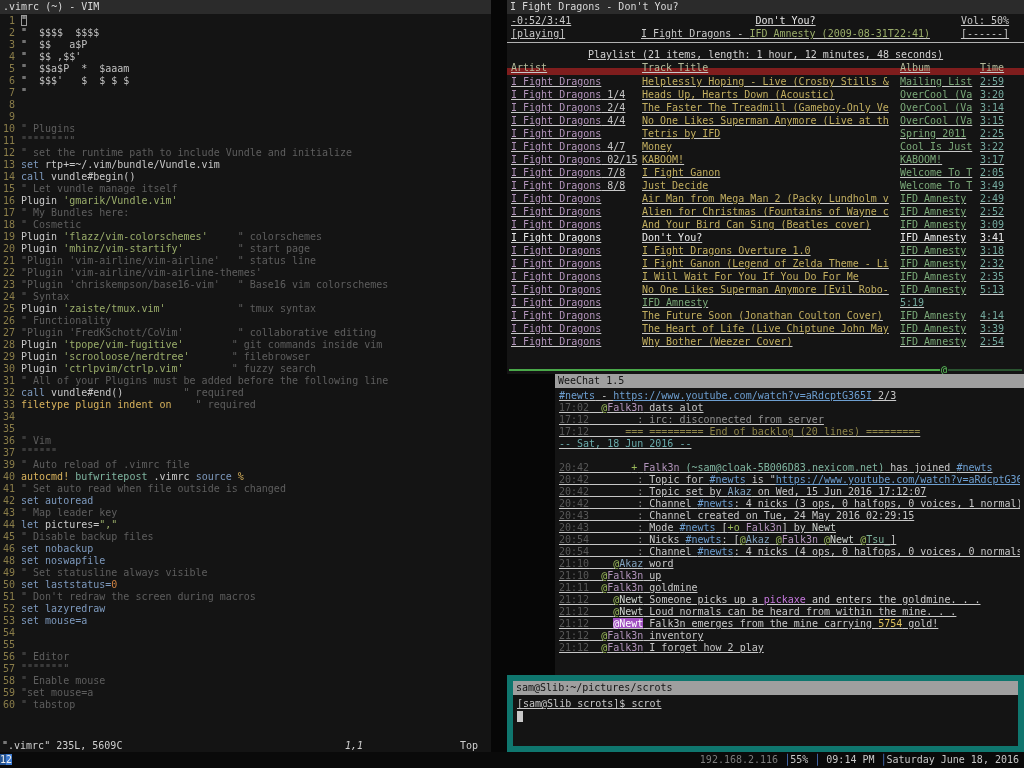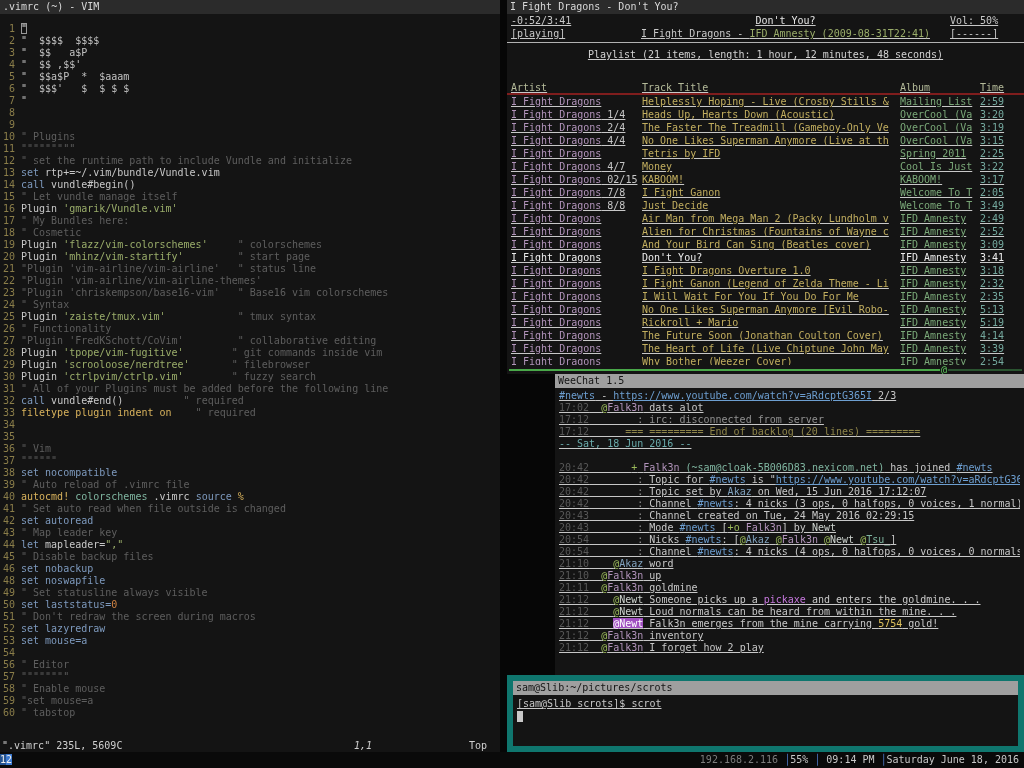--- a/index.html
+++ b/index.html
@@ -1,20 +1,20 @@
 <!DOCTYPE html>
 <html><head>
 <meta charset="utf-8">
 <style>
 *{margin:0;padding:0;box-sizing:border-box;}
 html,body{width:1024px;height:768px;background:#000;overflow:hidden;}
 body{font-family:"DejaVu Sans Mono",monospace;font-size:10px;color:#c8c8c8;}
 .screen{display:flex;width:1024px;height:752px;background:#060606;}
 .win{display:flex;flex-direction:column;overflow:hidden;background:#141414;}
-#vim-window{width:506px;height:752px;margin-right:7px;gap:8px;}
+#vim-window{width:506px;height:752px;margin-right:16px;}
 .right-col{display:flex;flex-direction:column;width:517px;height:752px;}
 #music-window{height:374px;}
 #chat-window{height:301px;margin-left:48px;}
 #term-window{height:77px;border:6px solid #0f766e;}
 .titlebar{height:14px;line-height:14px;padding:0 3px;flex:none;white-space:pre;overflow:hidden;}
 .titlebar.dark{background:#2b2b2b;color:#d8d8d8;}
 .titlebar.light{background:#9f9f9f;color:#141414;}
 .win-body{flex:1;background:#141414;overflow:hidden;display:flex;flex-direction:column;text-decoration:underline;}
 
 #vim-lines{padding:1px 0 0 2px;flex:1;overflow:hidden;}
@@ -49,24 +49,24 @@
 .c-yellow{color:#e0c35f}
 .c-hl{color:#fff;background:#a04fc0;}
 .c-ip{color:#7d7d7d}
 .c-sep{color:#4d79c6}
 .c-pa{color:#b294bb}
 .c-pn{color:#c8c8c8}
 
 .ph-row{display:flex;height:13px;line-height:13px;padding:0 4px;white-space:pre;flex:none;}
 .ph-left{width:110px;overflow:hidden;}
 .ph-center{flex:1;text-align:center;overflow:hidden;color:#e6e6e6;}
-.ph-right{width:70px;text-align:left;overflow:hidden;}
+.ph-right{width:70px;text-align:center;overflow:hidden;}
 .pl-sep{border-top:1px solid #b2b2b2;margin-top:2px;flex:none;}
 .pl-info{margin-top:5px;height:13px;line-height:13px;text-align:center;color:#d2d2d2;flex:none;}
-.pl-head{margin-top:20px;display:grid;grid-template-columns:131px 1fr 80px 40px;padding:0 4px;height:14px;line-height:14px;color:#b5bb9a;border-bottom:2px solid #7f1d1d;flex:none;}
+.pl-head{margin-top:0;display:grid;grid-template-columns:131px 1fr 80px 40px;padding:0 4px;height:14px;line-height:14px;color:#b5bb9a;border-bottom:7px solid #7f1d1d;flex:none;}
 #playlist{flex:1;overflow:hidden;}
 .pl-row{display:grid;grid-template-columns:131px 1fr 80px 40px;padding:0 4px;height:13px;line-height:13px;white-space:pre;overflow:hidden;}
 .pl-row .cell{overflow:hidden;white-space:pre;}
 .pt{color:#c2ae5f}
 .pb{color:#7aa878}
 .pd{color:#74a89e}
 .pl-row.playing span{color:#ededed !important;}
 .progress{flex:none;height:9px;display:flex;align-items:center;padding:0 2px;}
 .prog-fill{height:2px;background:#49a849;}
 .prog-marker{color:#5fc95f;font-size:10px;line-height:9px;margin:0 1px;}
@@ -124,36 +124,36 @@
         <div class="vline"><span class="ln">28</span><span class="c-fg">Plugin </span><span class="c-str">'tpope/vim-fugitive'</span><span class="c-com">        " git commands inside vim</span></div>
         <div class="vline"><span class="ln">29</span><span class="c-fg">Plugin </span><span class="c-str">'scrooloose/nerdtree'</span><span class="c-com">       " filebrowser</span></div>
         <div class="vline"><span class="ln">30</span><span class="c-fg">Plugin </span><span class="c-str">'ctrlpvim/ctrlp.vim'</span><span class="c-com">        " fuzzy search</span></div>
         <div class="vline"><span class="ln">31</span><span class="c-com">" All of your Plugins must be added before the following line</span></div>
         <div class="vline"><span class="ln">32</span><span class="c-kw">call</span><span class="c-fg"> vundle#end()          </span><span class="c-com">" required</span></div>
         <div class="vline"><span class="ln">33</span><span class="c-aut">filetype plugin indent on</span><span class="c-com">    " required</span></div>
         <div class="vline"><span class="ln">34</span></div>
         <div class="vline"><span class="ln">35</span></div>
         <div class="vline"><span class="ln">36</span><span class="c-com">" Vim</span></div>
         <div class="vline"><span class="ln">37</span><span class="c-com">""""""</span></div>
-        <div class="vline"><span class="ln">38</span><span class="c-kw">set</span><span class="c-kw"> nocompatible</span></div>
         <div class="vline"><span class="ln">39</span><span class="c-com">" Auto reload of .vimrc file</span></div>
-        <div class="vline"><span class="ln">40</span><span class="c-aut">autocmd!</span><span class="c-teal"> colorschemes</span><span class="c-fg"> .vimrc </span><span class="c-kw">source</span><span class="c-fg"> </span><span class="c-aut">%</span></div>
+        <div class="vline"><span class="ln">40</span><span class="c-aut">autocmd!</span><span class="c-teal"> bufwritepost</span><span class="c-fg"> .vimrc </span><span class="c-kw">source</span><span class="c-fg"> </span><span class="c-aut">%</span></div>
         <div class="vline"><span class="ln">41</span><span class="c-com">" Set auto read when file outside is changed</span></div>
         <div class="vline"><span class="ln">42</span><span class="c-kw">set</span><span class="c-kw"> autoread</span></div>
         <div class="vline"><span class="ln">43</span><span class="c-com">" Map leader key</span></div>
-        <div class="vline"><span class="ln">44</span><span class="c-kw">let</span><span class="c-fg"> mapleader=</span><span class="c-str">","</span></div>
+        <div class="vline"><span class="ln">44</span><span class="c-kw">let</span><span class="c-fg"> pictures=</span><span class="c-str">","</span></div>
         <div class="vline"><span class="ln">45</span><span class="c-com">" Disable backup files</span></div>
         <div class="vline"><span class="ln">46</span><span class="c-kw">set</span><span class="c-kw"> nobackup</span></div>
         <div class="vline"><span class="ln">48</span><span class="c-kw">set</span><span class="c-kw"> noswapfile</span></div>
         <div class="vline"><span class="ln">49</span><span class="c-com">" Set statusline always visible</span></div>
         <div class="vline"><span class="ln">50</span><span class="c-kw">set</span><span class="c-kw"> laststatus=</span><span class="c-num">0</span></div>
         <div class="vline"><span class="ln">51</span><span class="c-com">" Don't redraw the screen during macros</span></div>
         <div class="vline"><span class="ln">52</span><span class="c-kw">set</span><span class="c-kw"> lazyredraw</span></div>
         <div class="vline"><span class="ln">53</span><span class="c-kw">set</span><span class="c-kw"> mouse=a</span></div>
         <div class="vline"><span class="ln">54</span></div>
+        <div class="vline"><span class="ln">55</span></div>
         <div class="vline"><span class="ln">56</span><span class="c-com">" Editor</span></div>
         <div class="vline"><span class="ln">57</span><span class="c-com">""""""""</span></div>
         <div class="vline"><span class="ln">58</span><span class="c-com">" Enable mouse</span></div>
         <div class="vline"><span class="ln">59</span><span class="c-com">"set mouse=a</span></div>
         <div class="vline"><span class="ln">60</span><span class="c-com">" tabstop</span></div>
       </div>
     <div class="vim-status">
       <span class="f">".vimrc" 235L, 5609C</span>
       <span class="p">1,1</span>
       <span class="s">Top</span>
@@ -179,36 +179,36 @@
         <div class="pl-info">Playlist (21 items, length: 1 hour, 12 minutes, 48 seconds)</div>
         <div class="pl-head" id="pl-head">
             <span>Artist</span>
             <span>Track Title</span>
             <span>Album</span>
             <span>Time</span>
           </div>
         <div id="playlist">
             <div class="pl-row"><span class="cell"><span class="c-pa">I Fight Dragons</span></span><span class="cell pt">Helplessly Hoping - Live (Crosby Stills &amp;</span><span class="cell pb">Mailing List</span><span class="cell pd">2:59</span></div>
             <div class="pl-row"><span class="cell"><span class="c-pa">I Fight Dragons</span><span class="c-pn"> 1/4</span></span><span class="cell pt">Heads Up, Hearts Down (Acoustic)</span><span class="cell pb">OverCool (Va</span><span class="cell pd">3:20</span></div>
-            <div class="pl-row"><span class="cell"><span class="c-pa">I Fight Dragons</span><span class="c-pn"> 2/4</span></span><span class="cell pt">The Faster The Treadmill (Gameboy-Only Ve</span><span class="cell pb">OverCool (Va</span><span class="cell pd">3:19</span></div>
+            <div class="pl-row"><span class="cell"><span class="c-pa">I Fight Dragons</span><span class="c-pn"> 2/4</span></span><span class="cell pt">The Faster The Treadmill (Gameboy-Only Ve</span><span class="cell pb">OverCool (Va</span><span class="cell pd">3:14</span></div>
             <div class="pl-row"><span class="cell"><span class="c-pa">I Fight Dragons</span><span class="c-pn"> 4/4</span></span><span class="cell pt">No One Likes Superman Anymore (Live at th</span><span class="cell pb">OverCool (Va</span><span class="cell pd">3:15</span></div>
             <div class="pl-row"><span class="cell"><span class="c-pa">I Fight Dragons</span></span><span class="cell pt">Tetris by IFD</span><span class="cell pb">Spring 2011</span><span class="cell pd">2:25</span></div>
             <div class="pl-row"><span class="cell"><span class="c-pa">I Fight Dragons</span><span class="c-pn"> 4/7</span></span><span class="cell pt">Money</span><span class="cell pb">Cool Is Just</span><span class="cell pd">3:22</span></div>
             <div class="pl-row"><span class="cell"><span class="c-pa">I Fight Dragons</span><span class="c-pn"> 02/15</span></span><span class="cell pt">KABOOM!</span><span class="cell pb">KABOOM!</span><span class="cell pd">3:17</span></div>
             <div class="pl-row"><span class="cell"><span class="c-pa">I Fight Dragons</span><span class="c-pn"> 7/8</span></span><span class="cell pt">I Fight Ganon</span><span class="cell pb">Welcome To T</span><span class="cell pd">2:05</span></div>
             <div class="pl-row"><span class="cell"><span class="c-pa">I Fight Dragons</span><span class="c-pn"> 8/8</span></span><span class="cell pt">Just Decide</span><span class="cell pb">Welcome To T</span><span class="cell pd">3:49</span></div>
             <div class="pl-row"><span class="cell"><span class="c-pa">I Fight Dragons</span></span><span class="cell pt">Air Man from Mega Man 2 (Packy Lundholm v</span><span class="cell pb">IFD Amnesty</span><span class="cell pd">2:49</span></div>
             <div class="pl-row"><span class="cell"><span class="c-pa">I Fight Dragons</span></span><span class="cell pt">Alien for Christmas (Fountains of Wayne c</span><span class="cell pb">IFD Amnesty</span><span class="cell pd">2:52</span></div>
             <div class="pl-row"><span class="cell"><span class="c-pa">I Fight Dragons</span></span><span class="cell pt">And Your Bird Can Sing (Beatles cover)</span><span class="cell pb">IFD Amnesty</span><span class="cell pd">3:09</span></div>
             <div class="pl-row playing"><span class="cell"><span class="c-pa">I Fight Dragons</span></span><span class="cell pt">Don't You?</span><span class="cell pb">IFD Amnesty</span><span class="cell pd">3:41</span></div>
             <div class="pl-row"><span class="cell"><span class="c-pa">I Fight Dragons</span></span><span class="cell pt">I Fight Dragons Overture 1.0</span><span class="cell pb">IFD Amnesty</span><span class="cell pd">3:18</span></div>
             <div class="pl-row"><span class="cell"><span class="c-pa">I Fight Dragons</span></span><span class="cell pt">I Fight Ganon (Legend of Zelda Theme - Li</span><span class="cell pb">IFD Amnesty</span><span class="cell pd">2:32</span></div>
             <div class="pl-row"><span class="cell"><span class="c-pa">I Fight Dragons</span></span><span class="cell pt">I Will Wait For You If You Do For Me</span><span class="cell pb">IFD Amnesty</span><span class="cell pd">2:35</span></div>
             <div class="pl-row"><span class="cell"><span class="c-pa">I Fight Dragons</span></span><span class="cell pt">No One Likes Superman Anymore [Evil Robo-</span><span class="cell pb">IFD Amnesty</span><span class="cell pd">5:13</span></div>
-            <div class="pl-row"><span class="cell"><span class="c-pa">I Fight Dragons</span></span><span class="cell pt">Rickroll + Mario</span><span class="cell pb">IFD Amnesty</span><span class="cell pd">5:19</span></div>
+            <div class="pl-row"><span class="cell"><span class="c-pa">I Fight Dragons</span></span><span class="cell pb">IFD Amnesty</span><span class="cell pd">5:19</span></div>
             <div class="pl-row"><span class="cell"><span class="c-pa">I Fight Dragons</span></span><span class="cell pt">The Future Soon (Jonathan Coulton Cover)</span><span class="cell pb">IFD Amnesty</span><span class="cell pd">4:14</span></div>
             <div class="pl-row"><span class="cell"><span class="c-pa">I Fight Dragons</span></span><span class="cell pt">The Heart of Life (Live Chiptune John May</span><span class="cell pb">IFD Amnesty</span><span class="cell pd">3:39</span></div>
             <div class="pl-row"><span class="cell"><span class="c-pa">I Fight Dragons</span></span><span class="cell pt">Why Bother (Weezer Cover)</span><span class="cell pb">IFD Amnesty</span><span class="cell pd">2:54</span></div>
           </div>
         <div class="progress">
           <div class="prog-fill" id="prog-fill" style="width: 84%;"></div>
           <span class="prog-marker" id="prog-marker">@</span>
           <div class="prog-rest"></div>
         </div>
       </div>

